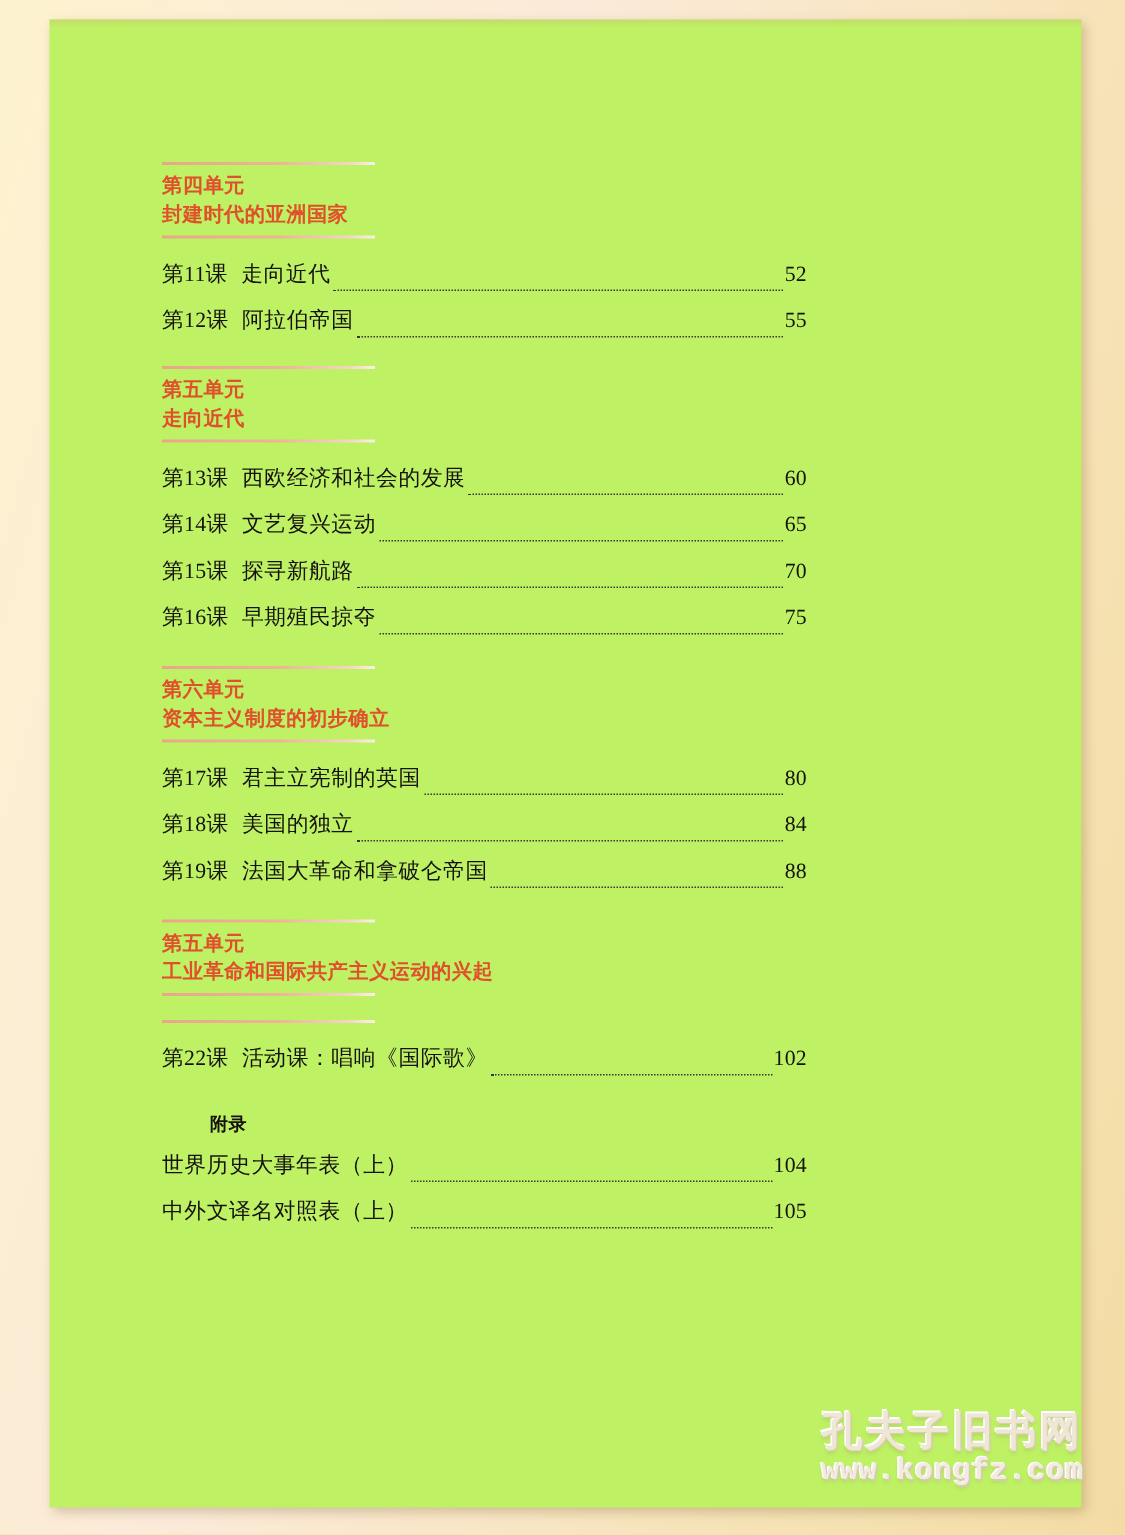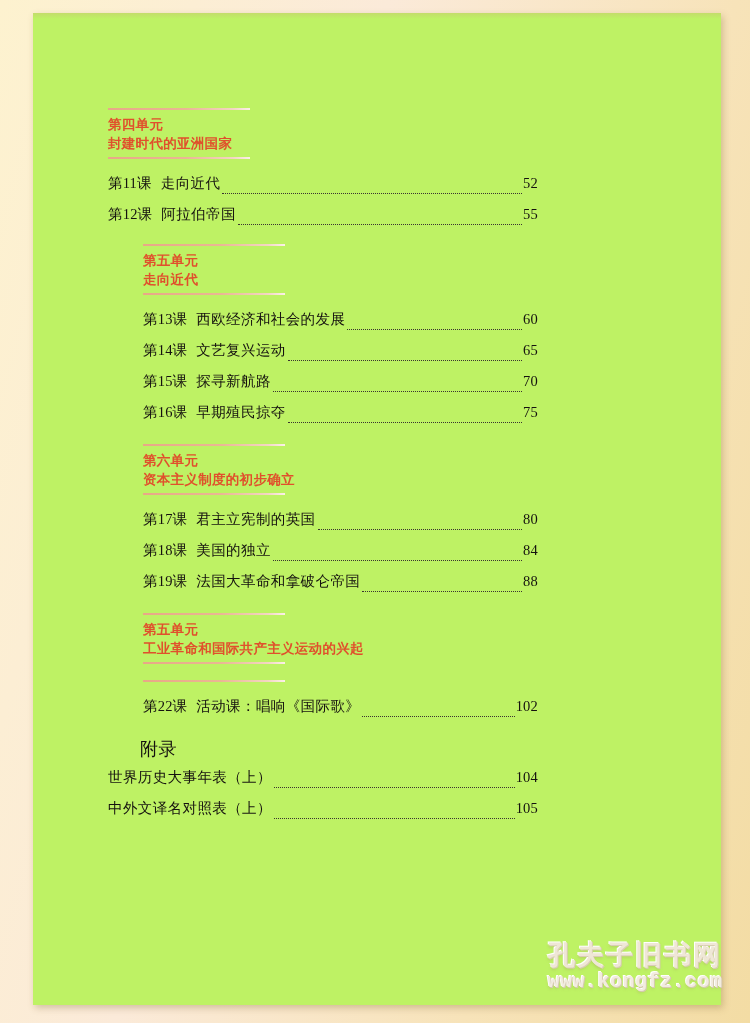--- a/index.html
+++ b/index.html
@@ -109,32 +109,31 @@
     font-family: "Liberation Serif", "DejaVu Serif", serif;
     letter-spacing: .2px;
   }
 
   
   .appendix {
     padding-top: 12px;
   }
   .appendix-head {
     font-family: "DejaVu Sans", "Liberation Sans", sans-serif;
-    font-weight: normal;
-    font-size: 18px;
+    font-weight: bold;
+    font-size: 12px;
     color: #15120f;
     line-height: 26px;
     letter-spacing: .4px;
     padding-left: 32px;
   }
 
   .spacer-rule-block {
     padding-top: 14px;
     padding-bottom: 2px;
-    margin-left: 35px;
   }
 
   
   #watermark {
     position: absolute;
     left: 545px;
     top: 940px;
     width: 180px;
     text-align: center;
     pointer-events: none;

